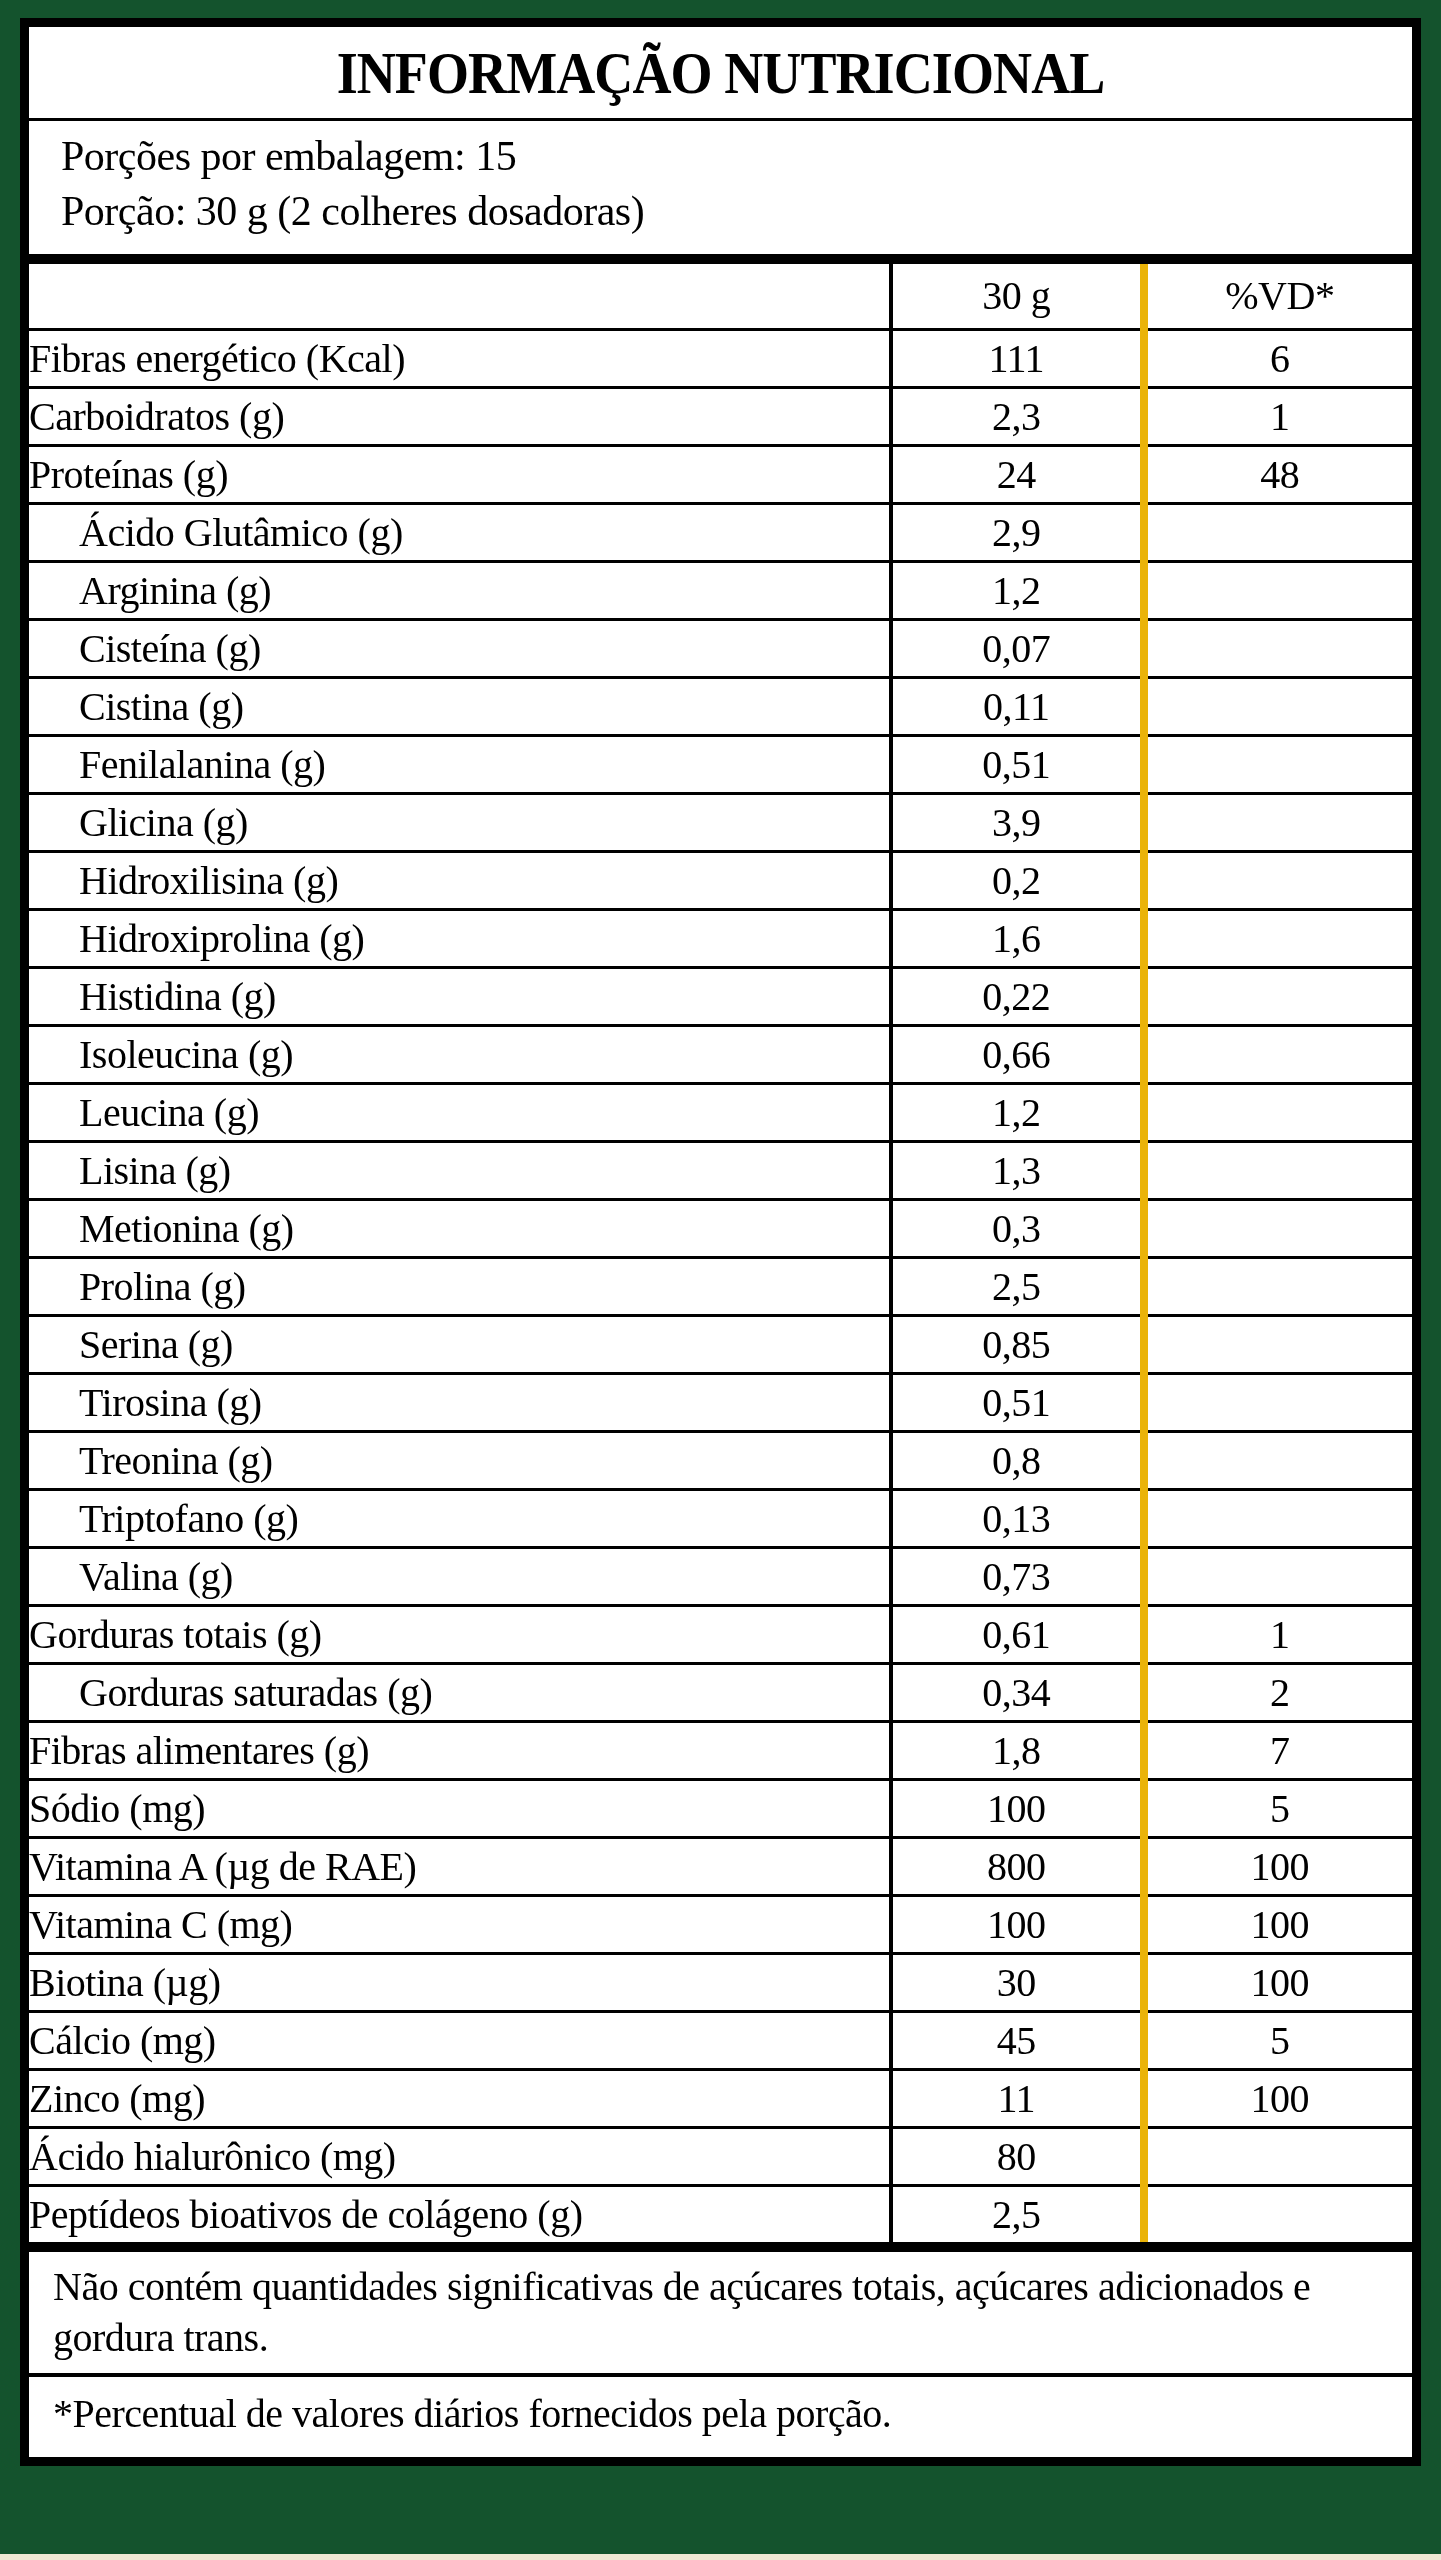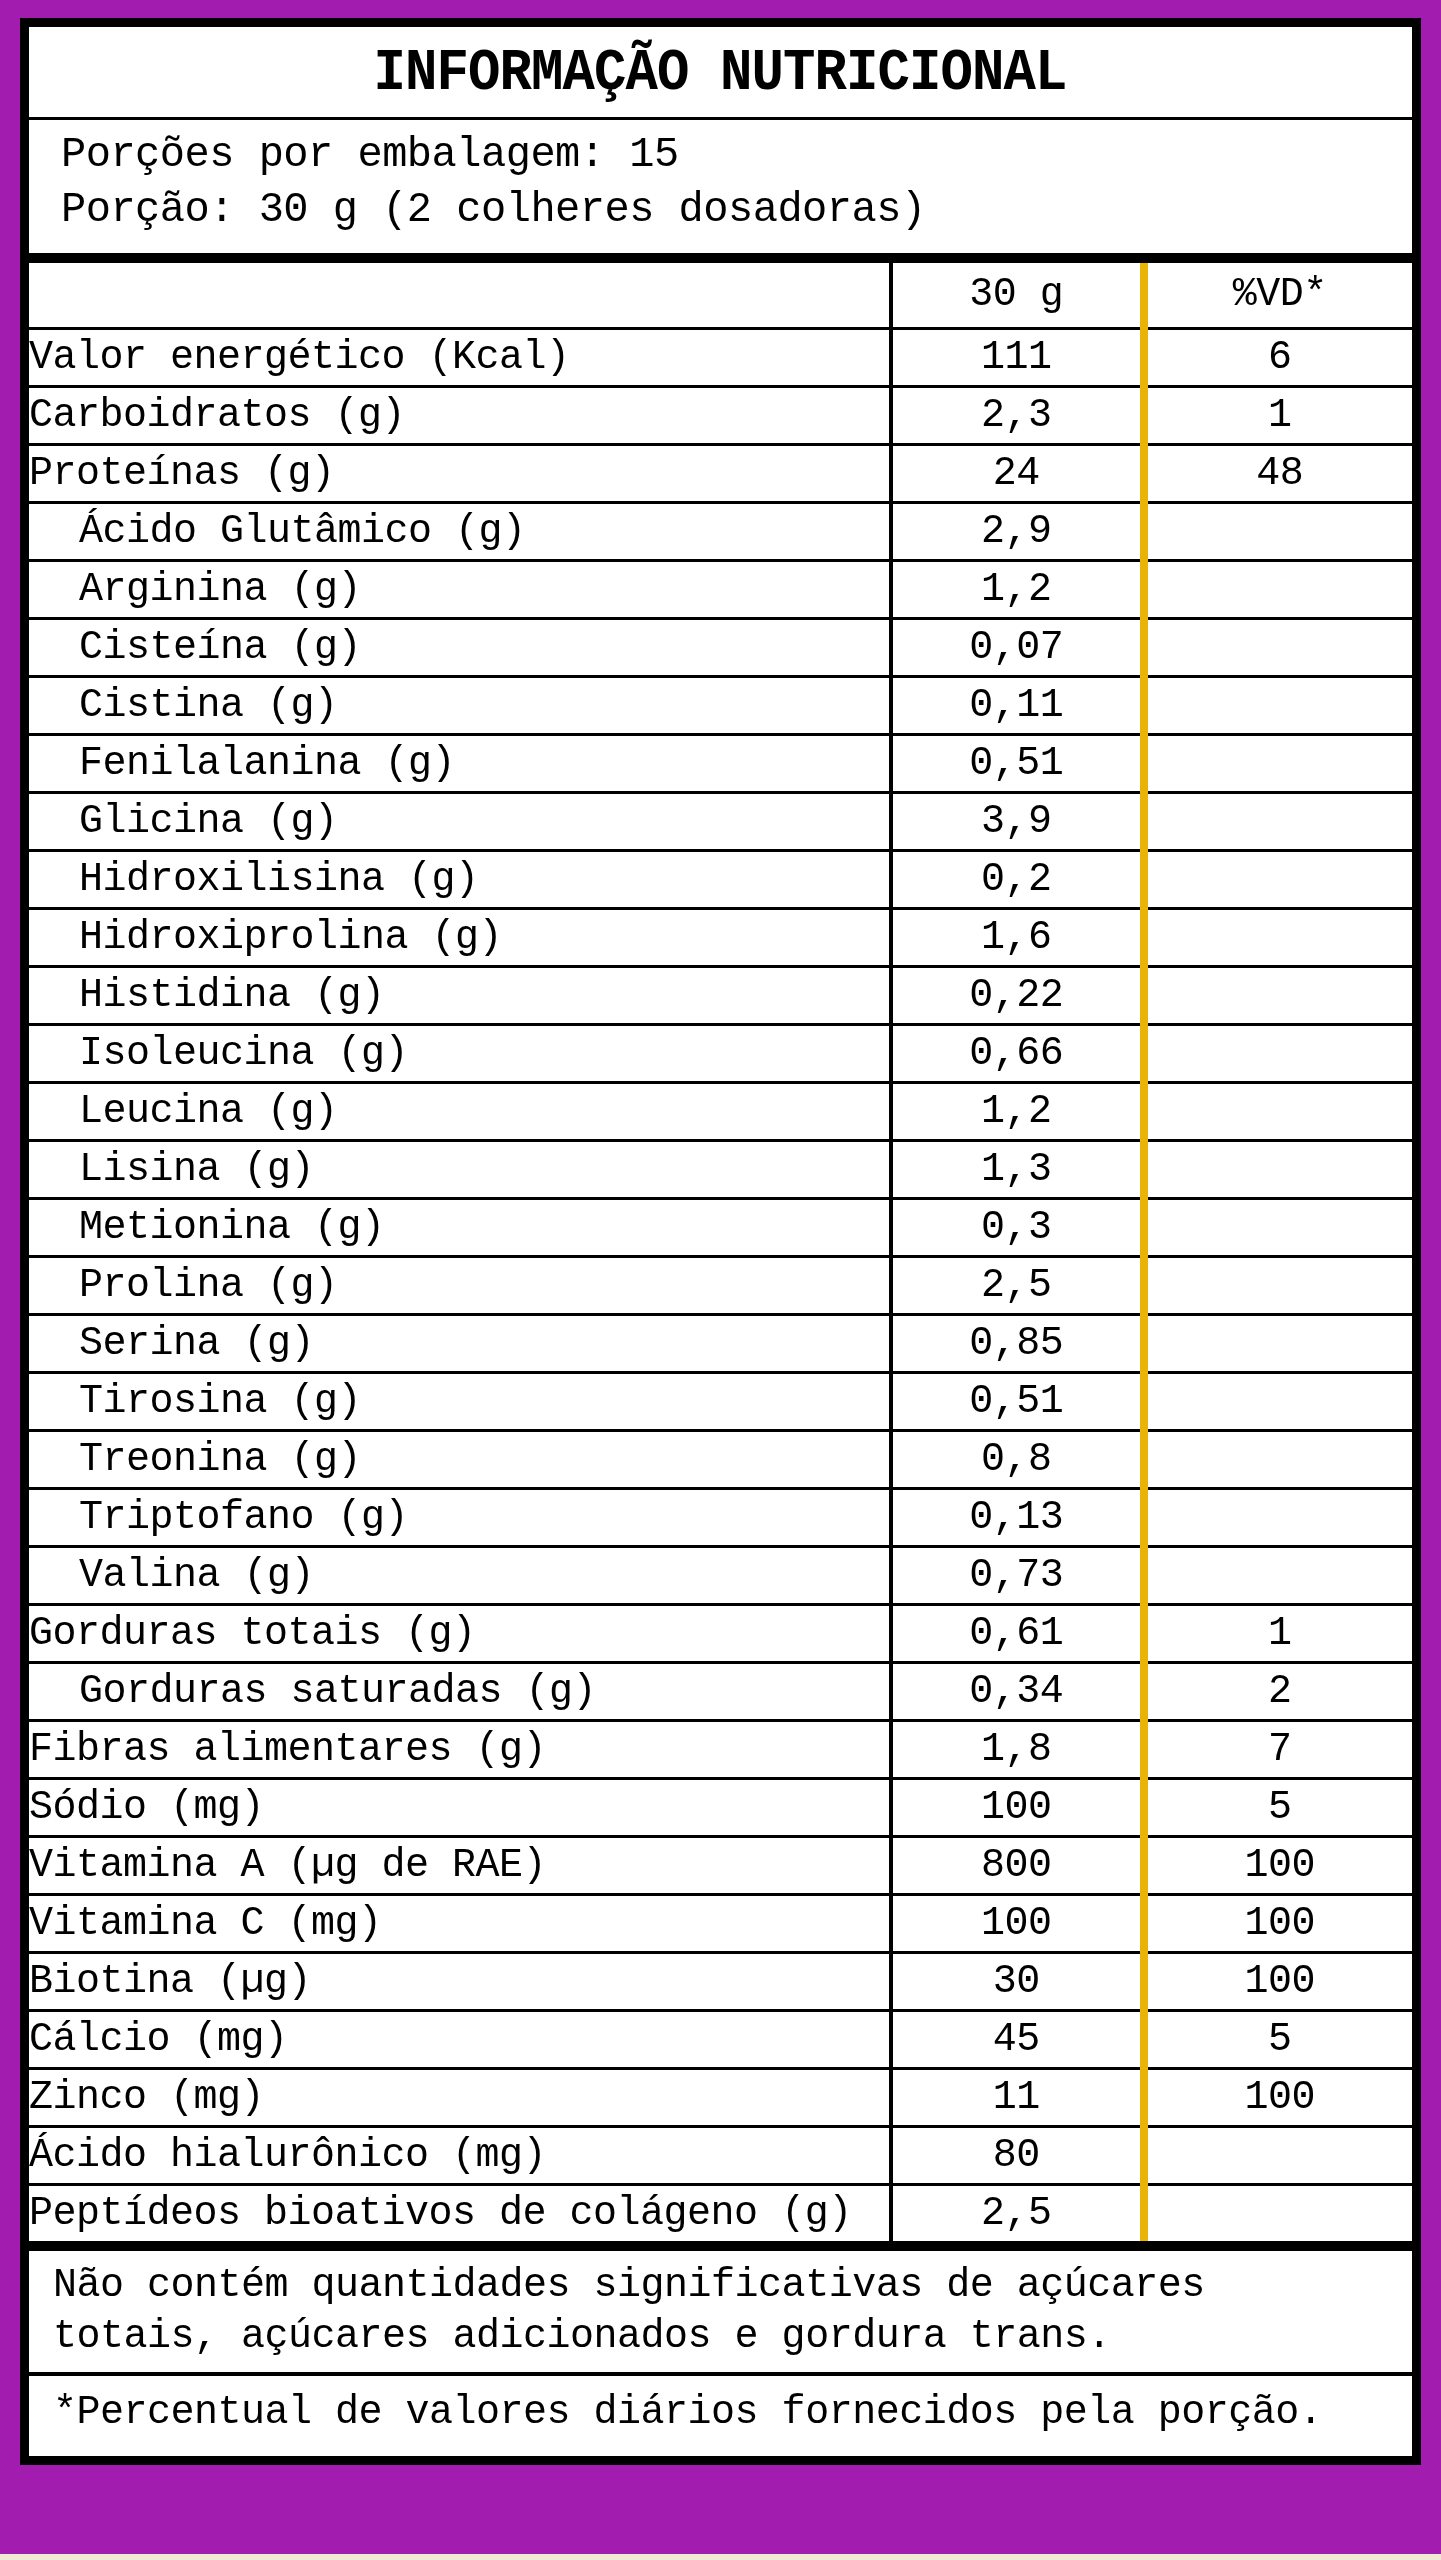--- a/index.html
+++ b/index.html
@@ -2,22 +2,22 @@
 <html lang="pt-BR"><head>
 <meta charset="utf-8">
 <style>
   html, body { margin: 0; padding: 0; }
   body { background: #ffffff; }
 
   .page {
     position: relative;
     width: 1441px;
     height: 2560px;
-    background: #a21caf;
-    font-family: Liberation Mono, monospace;
+    background: #14532d;
+    font-family: Liberation Serif, serif;
     color: #000000;
     letter-spacing: -0.5px;
     overflow: hidden;
   }
 
   .label-box {
     position: absolute;
     left: 20px;
     top: 18px;
     width: 1401px;
@@ -123,21 +123,21 @@
       </colgroup>
       <thead>
         <tr>
           <th class="h-name"></th>
           <th class="h-amount">30 g</th>
           <th class="h-dv">%VD*</th>
         </tr>
       </thead>
       <tbody id="rows-body">
           <tr>
-            <td class="name">Valor energético (Kcal)</td>
+            <td class="name">Fibras energético (Kcal)</td>
             <td class="amount">111</td>
             <td class="dv">6</td>
           </tr>
           <tr>
             <td class="name">Carboidratos (g)</td>
             <td class="amount">2,3</td>
             <td class="dv">1</td>
           </tr>
           <tr>
             <td class="name">Proteínas (g)</td>

